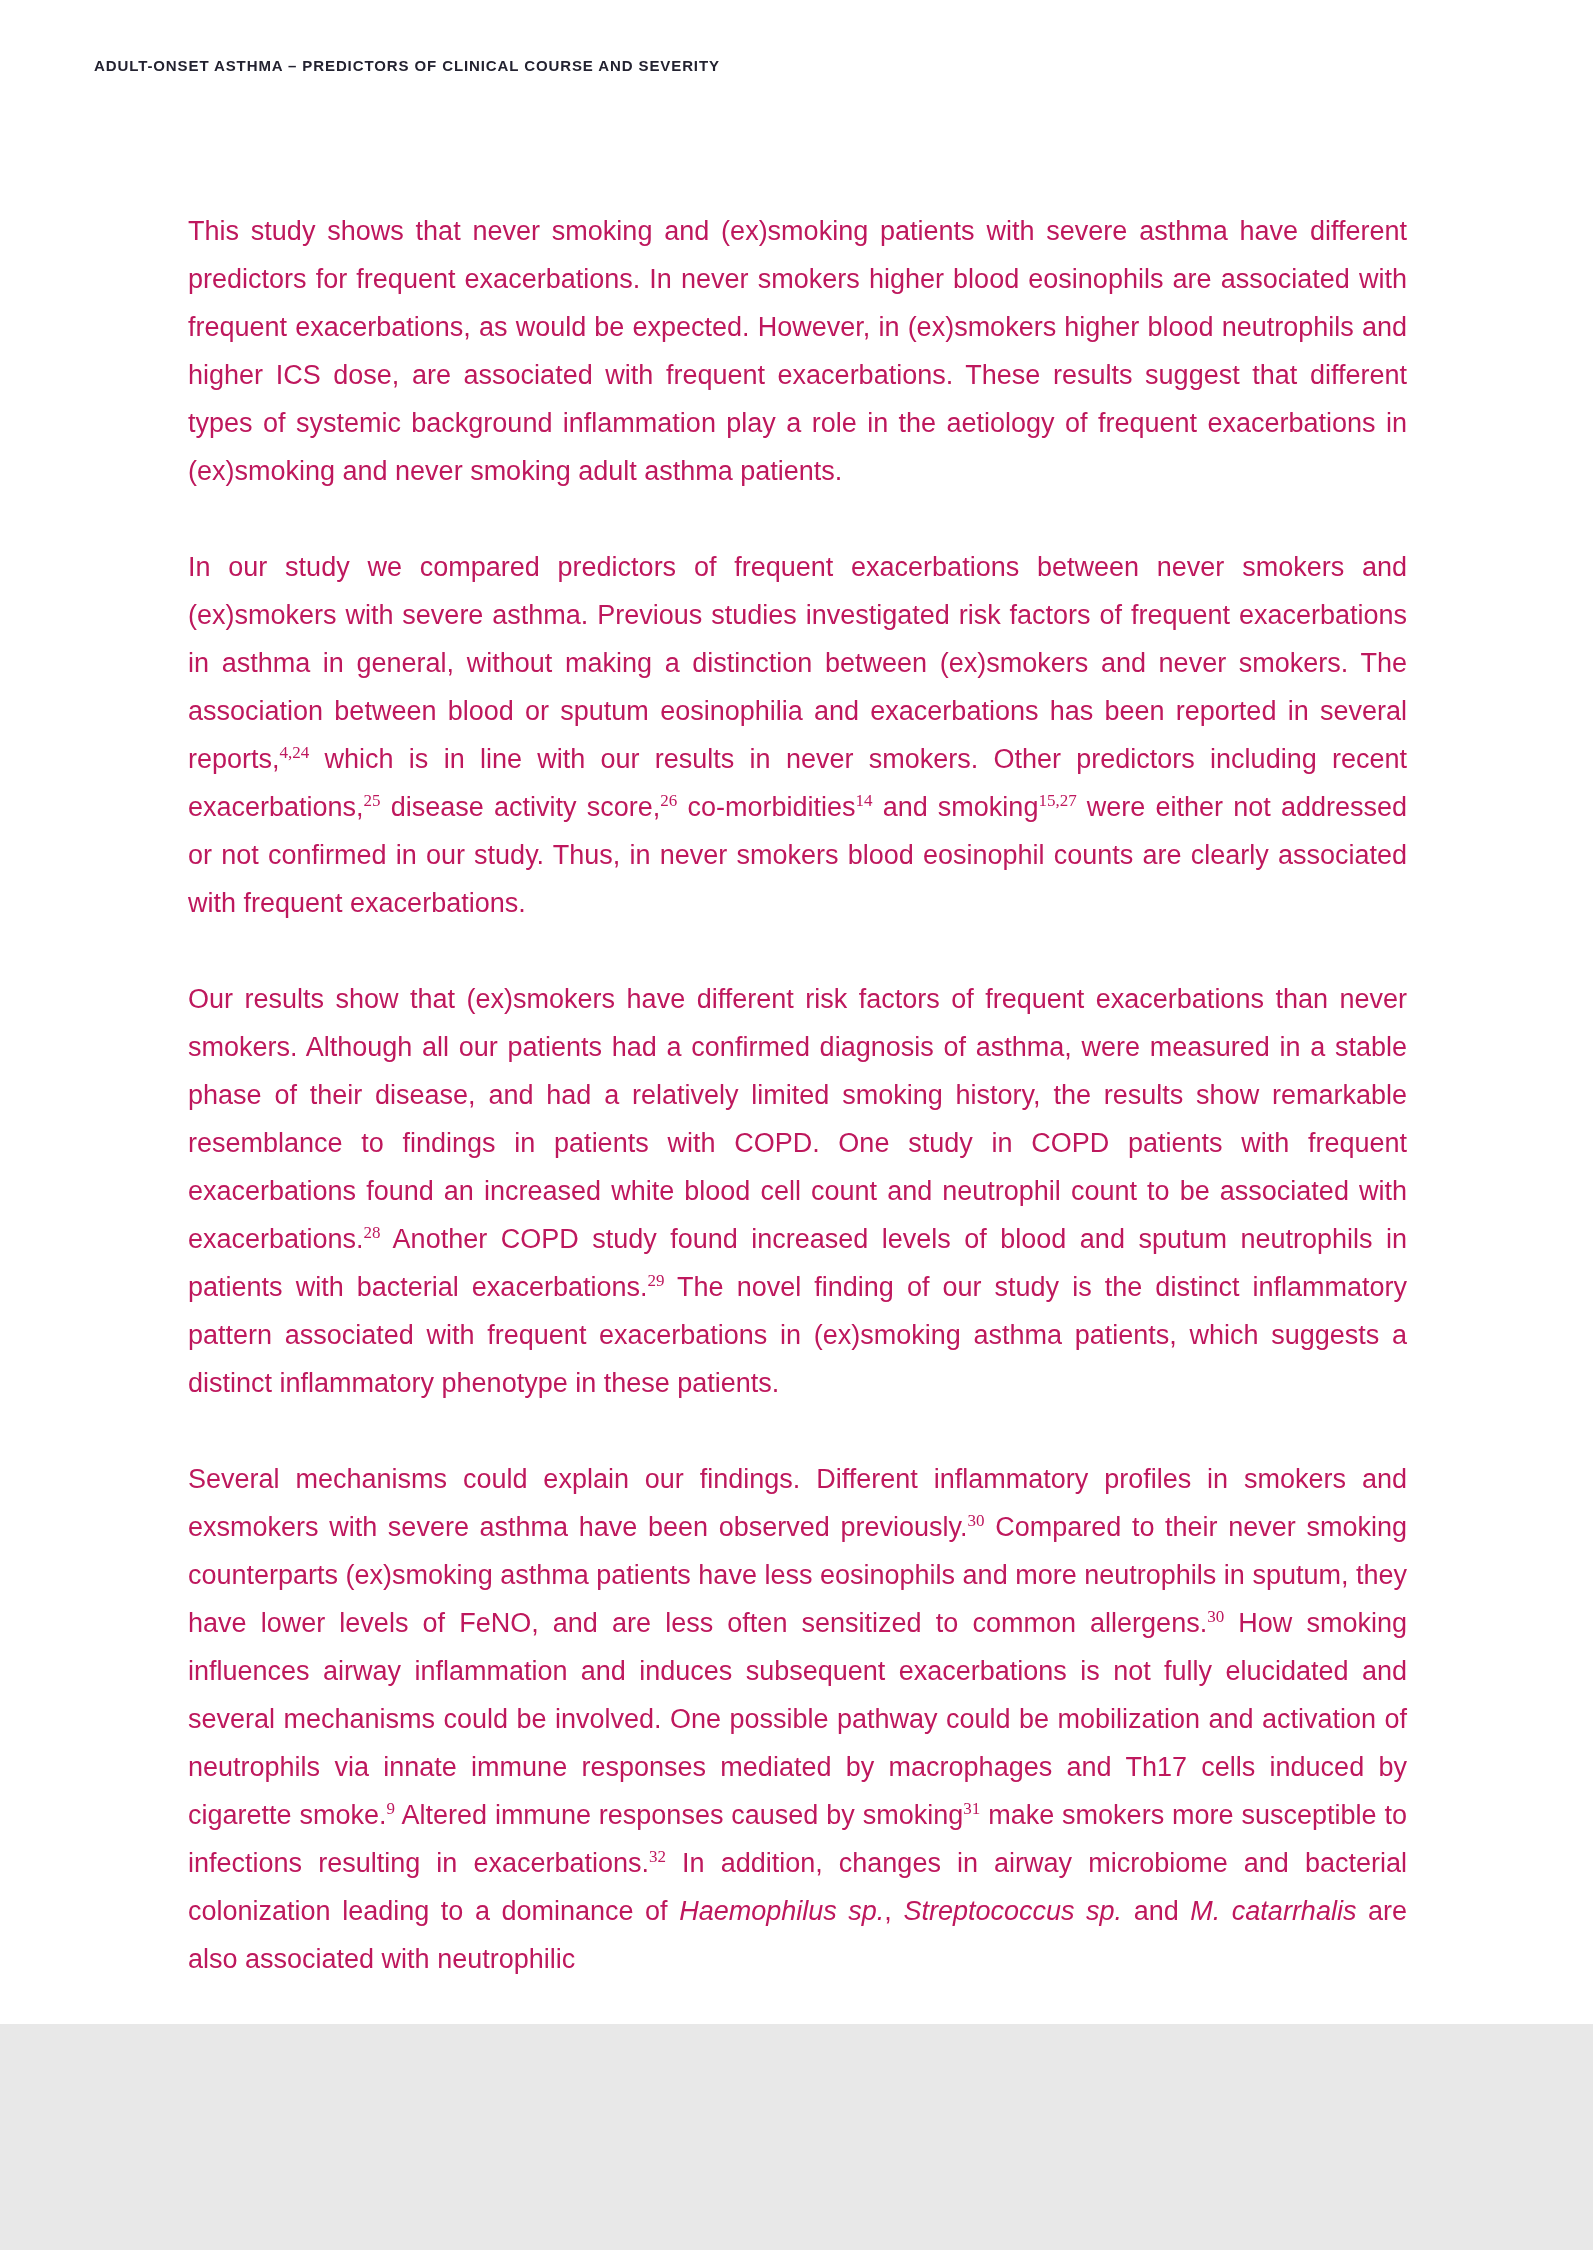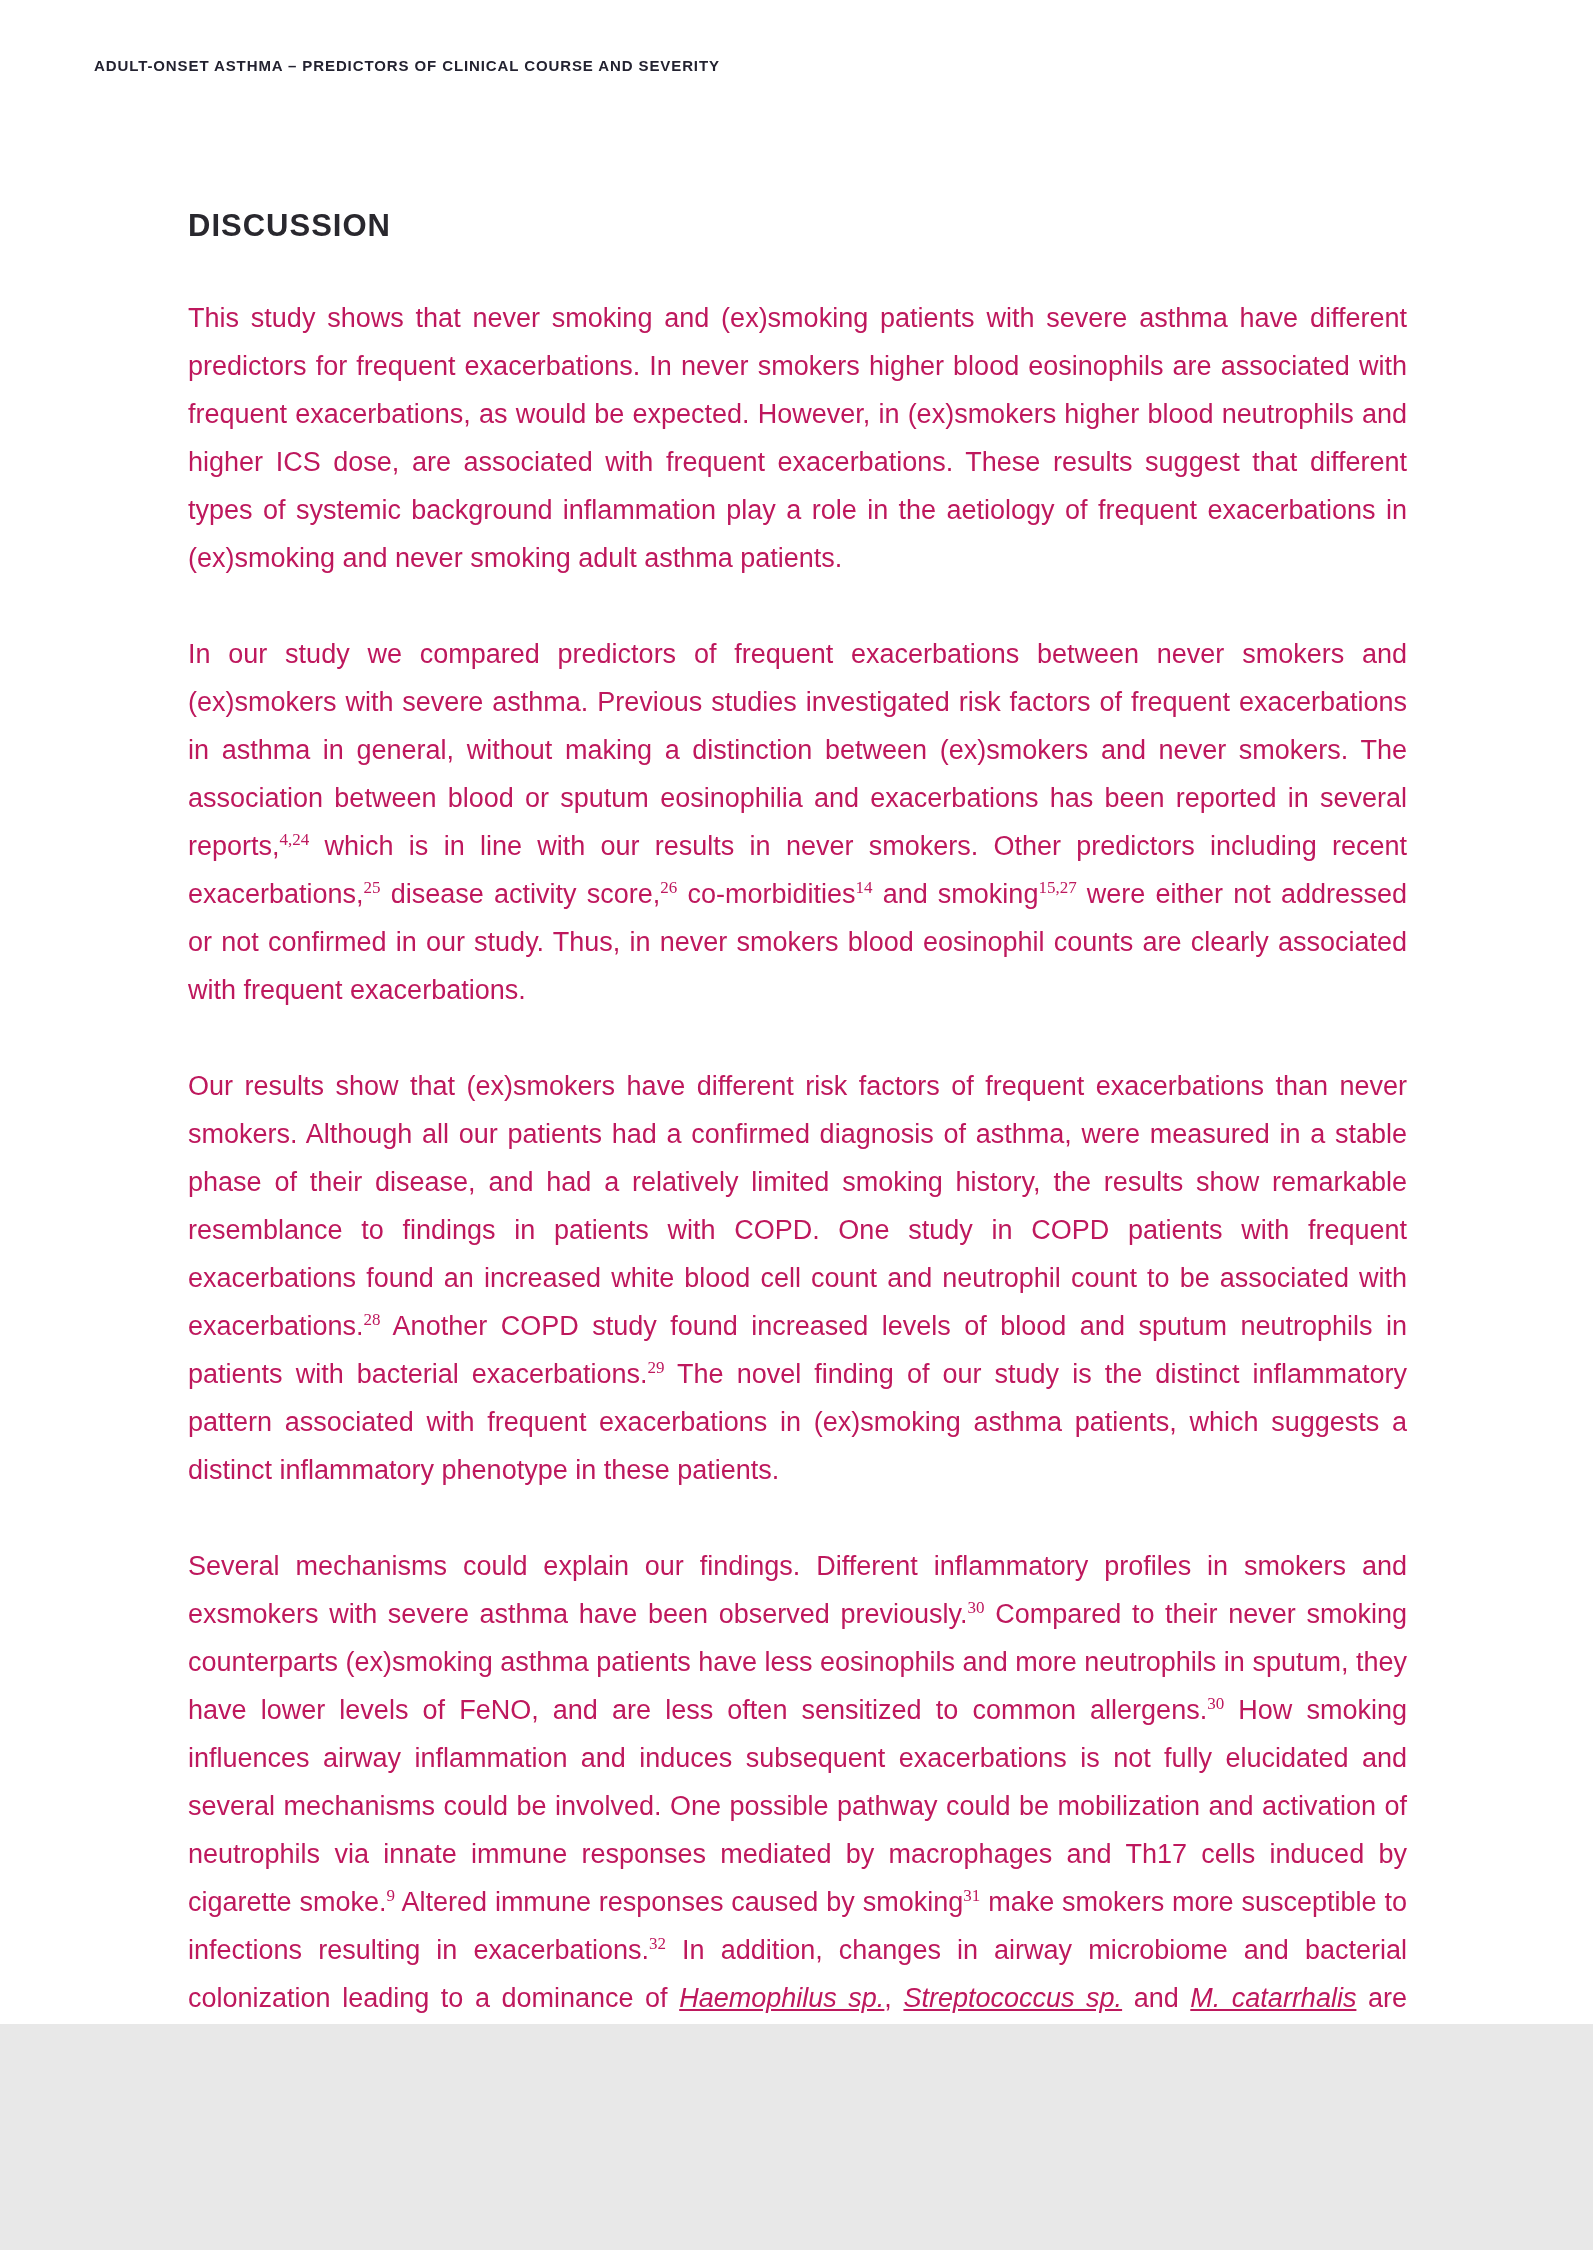--- a/index.html
+++ b/index.html
@@ -46,21 +46,21 @@
   }
   .body-para:last-child { margin-bottom: 0; }
   .body-para sup {
     font-size: 17px;
     line-height: 0;
     position: relative;
     top: -10px;
     vertical-align: baseline;
     font-family: Liberation Serif, serif;
   }
-  .body-para i { font-style: italic; text-decoration: underline; }
+  .body-para i { font-style: italic; }
   .footer-rule {
     position: absolute;
     left: 93px;
     top: 2107px;
     width: 1314px;
     height: 3px;
     background: #3c3b40;
   }
   .page-number {
     position: absolute;
@@ -72,21 +72,20 @@
   }
 </style>
 </head>
 <body>
 
 <div class="page">
 
   <div class="running-header">ADULT-ONSET ASTHMA – PREDICTORS OF CLINICAL COURSE AND SEVERITY</div>
 
   <div class="page-main">
-    <h1 class="section-title">DISCUSSION</h1>
 
     <div>
         <p class="body-para"><span>This study shows that never smoking and (ex)smoking patients with severe asthma have different predictors for frequent exacerbations. In never smokers higher blood eosinophils are associated with frequent exacerbations, as would be expected. However, in (ex)smokers higher blood neutrophils and higher ICS dose, are associated with frequent exacerbations. These results suggest that different types of systemic background inflammation play a role in the aetiology of frequent exacerbations in (ex)smoking and never smoking adult asthma patients.</span></p>
         <p class="body-para"><span>In our study we compared predictors of frequent exacerbations between never smokers and (ex)smokers with severe asthma. Previous studies investigated risk factors of frequent exacerbations in asthma in general, without making a distinction between (ex)smokers and never smokers. The association between blood or sputum eosinophilia and exacerbations has been reported in several reports,</span><sup>4,24</sup><span> which is in line with our results in never smokers. Other predictors including recent exacerbations,</span><sup>25</sup><span> disease activity score,</span><sup>26</sup><span> co-morbidities</span><sup>14</sup><span> and smoking</span><sup>15,27</sup><span> were either not addressed or not confirmed in our study. Thus, in never smokers blood eosinophil counts are clearly associated with frequent exacerbations.</span></p>
         <p class="body-para"><span>Our results show that (ex)smokers have different risk factors of frequent exacerbations than never smokers. Although all our patients had a confirmed diagnosis of asthma, were measured in a stable phase of their disease, and had a relatively limited smoking history, the results show remarkable resemblance to findings in patients with COPD. One study in COPD patients with frequent exacerbations found an increased white blood cell count and neutrophil count to be associated with exacerbations.</span><sup>28</sup><span> Another COPD study found increased levels of blood and sputum neutrophils in patients with bacterial exacerbations.</span><sup>29</sup><span> The novel finding of our study is the distinct inflammatory pattern associated with frequent exacerbations in (ex)smoking asthma patients, which suggests a distinct inflammatory phenotype in these patients.</span></p>
         <p class="body-para"><span>Several mechanisms could explain our findings. Different inflammatory profiles in smokers and exsmokers with severe asthma have been observed previously.</span><sup>30</sup><span> Compared to their never smoking counterparts (ex)smoking asthma patients have less eosinophils and more neutrophils in sputum, they have lower levels of FeNO, and are less often sensitized to common allergens.</span><sup>30</sup><span> How smoking influences airway inflammation and induces subsequent exacerbations is not fully elucidated and several mechanisms could be involved. One possible pathway could be mobilization and activation of neutrophils via innate immune responses mediated by macrophages and Th17 cells induced by cigarette smoke.</span><sup>9</sup><span> Altered immune responses caused by smoking</span><sup>31</sup><span> make smokers more susceptible to infections resulting in exacerbations.</span><sup>32</sup><span> In addition, changes in airway microbiome and bacterial colonization leading to a dominance of </span><i>Haemophilus sp.</i><span>, </span><i>Streptococcus sp.</i><span> and </span><i>M. catarrhalis</i><span> are also associated with neutrophilic</span></p>
       </div>
   </div>
 
   <div class="footer-rule"></div>

